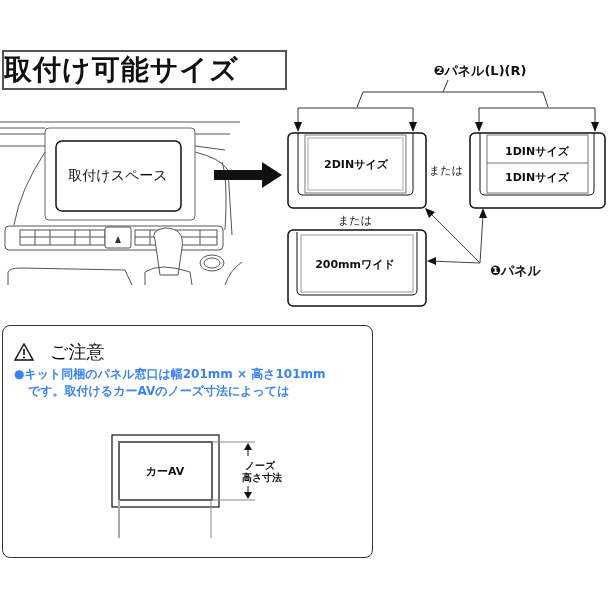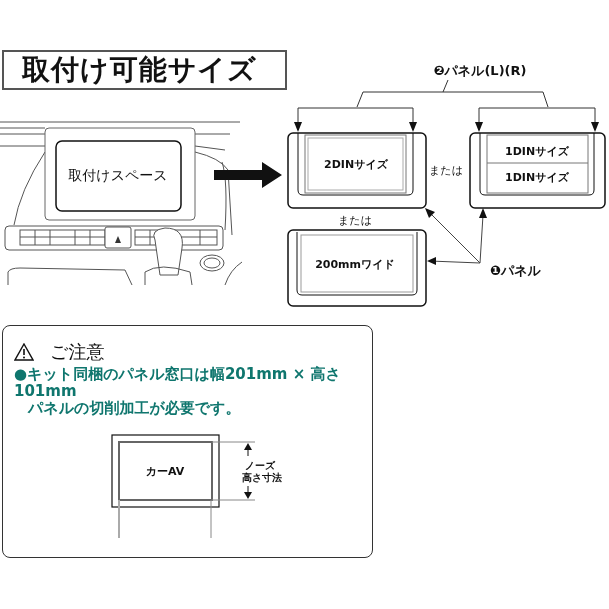--- a/index.html
+++ b/index.html
@@ -1,27 +1,27 @@
 <!DOCTYPE html>
 <html><head>
 <meta charset="utf-8">
 <style>
   html, body { margin:0; padding:0; background:#ffffff; }
   body { width:609px; height:609px; position:relative; overflow:hidden;
          font-family:"DejaVu Sans", sans-serif; color:#111; }
   .abs { position:absolute; }
   .title-box { left:2px; top:50px; width:285px; height:40px; border:2px solid #555;
-               box-sizing:border-box; display:flex; align-items:center; padding-left:18px; }
+               box-sizing:border-box; display:flex; align-items:center; }
   .title-text { font-size:28px; font-weight:bold; letter-spacing:1px; color:#111;
                 font-family:"DejaVu Sans", sans-serif; }
   svg text { font-family:"DejaVu Sans", sans-serif; }
   .notice { left:2px; top:325px; width:371px; height:233px; border:1.6px solid #333;
             border-radius:8px; box-sizing:border-box; }
   .notice-head { left:14px; top:340px; font-size:18px; display:flex; align-items:center; gap:16px; }
-  .notice-body { left:14px; top:366px; font-size:15px; line-height:17px; width:360px; font-weight:bold; color:#0f766e; }
+  .notice-body { left:14px; top:366px; font-size:12px; line-height:17px; width:360px; font-weight:bold; color:#3b82f6; }
   .notice-body .line2 { padding-left:14px; display:block; }
 </style>
 </head>
 <body>
 
 <div class="abs title-box">
   <span class="title-text">取付け可能サイズ</span>
 </div>
 
 <svg class="abs" style="left:0;top:0" width="609" height="609" viewBox="0 0 609 609">
@@ -144,14 +144,14 @@
 <div class="abs notice-head">
   <svg width="20" height="18" viewBox="0 0 20 18">
     <path d="M10,1 L19,17 L1,17 z" fill="none" stroke="#111" stroke-width="1.4"></path>
     <line x1="10" y1="6" x2="10" y2="12" stroke="#111" stroke-width="1.6"></line>
     <circle cx="10" cy="14.5" r="1" fill="#111"></circle>
   </svg>
   <span>ご注意</span>
 </div>
 <div class="abs notice-body">
   <span style="display:block">●キット同梱のパネル窓口は幅201mm × 高さ101mm</span>
-  <span class="line2">パネルの切削加工が必要です。</span>
+  <span class="line2">です。取付けるカーAVのノーズ寸法によっては</span>
 </div>
 
 </body></html>

